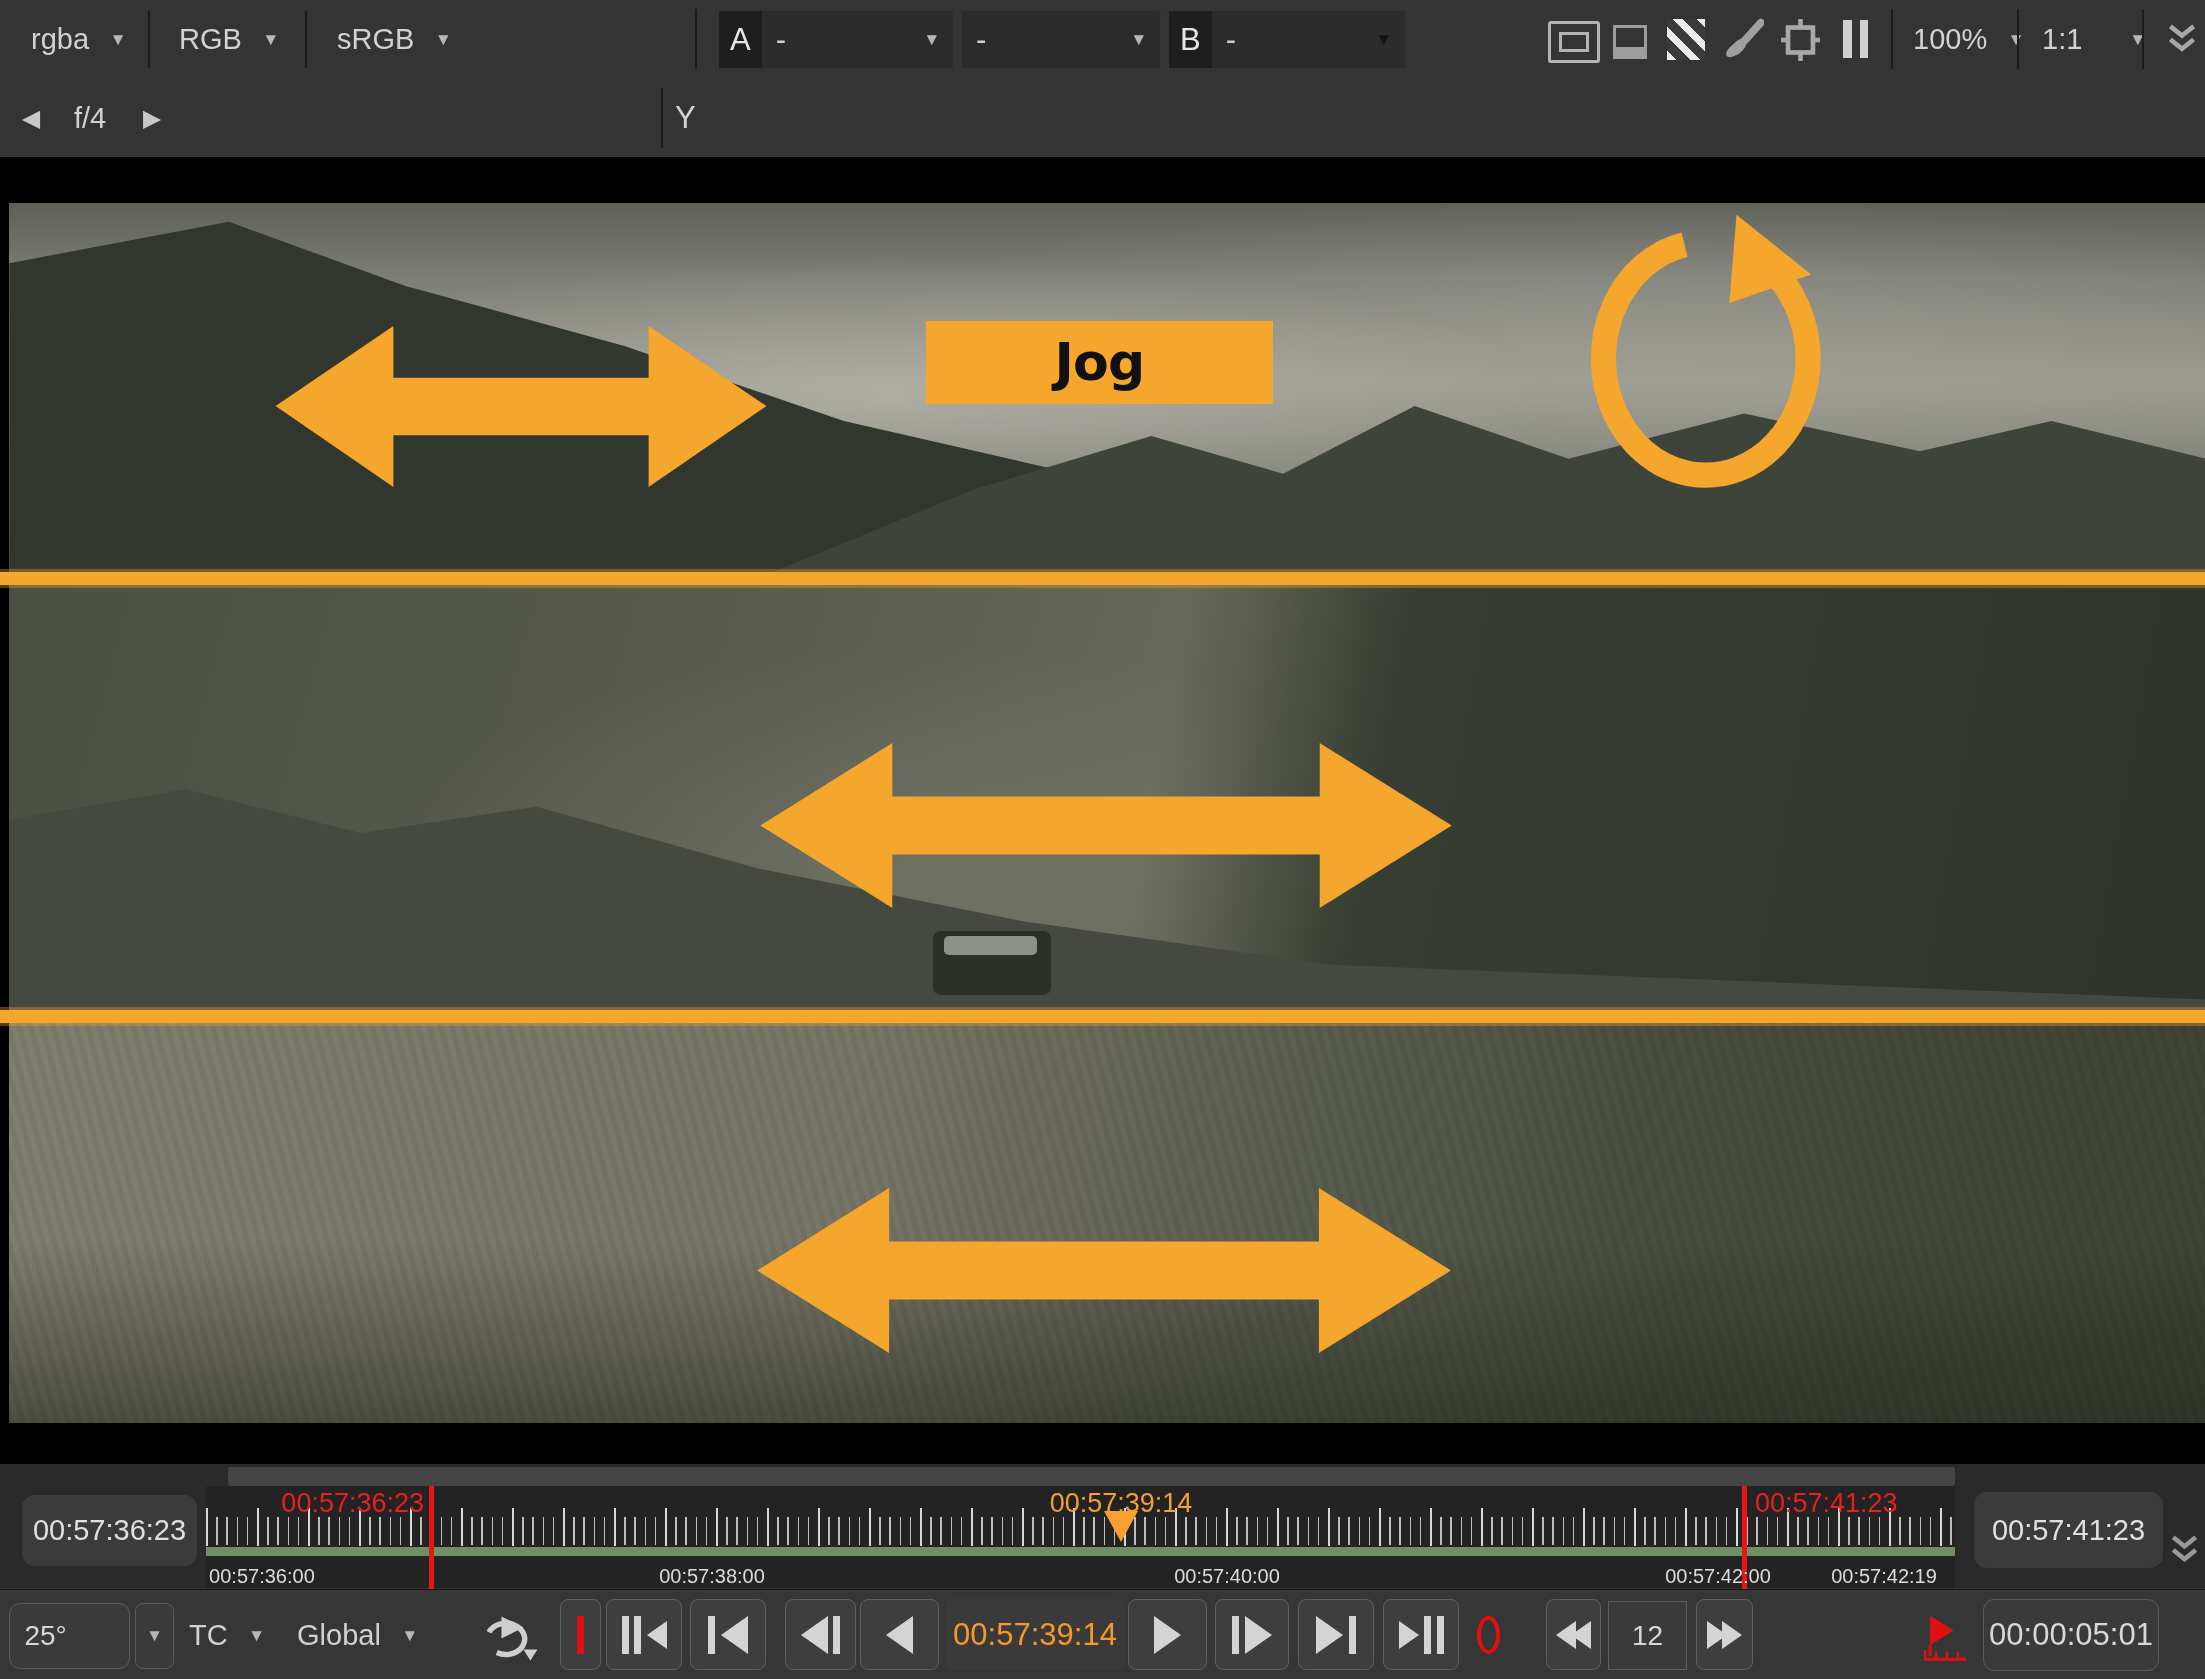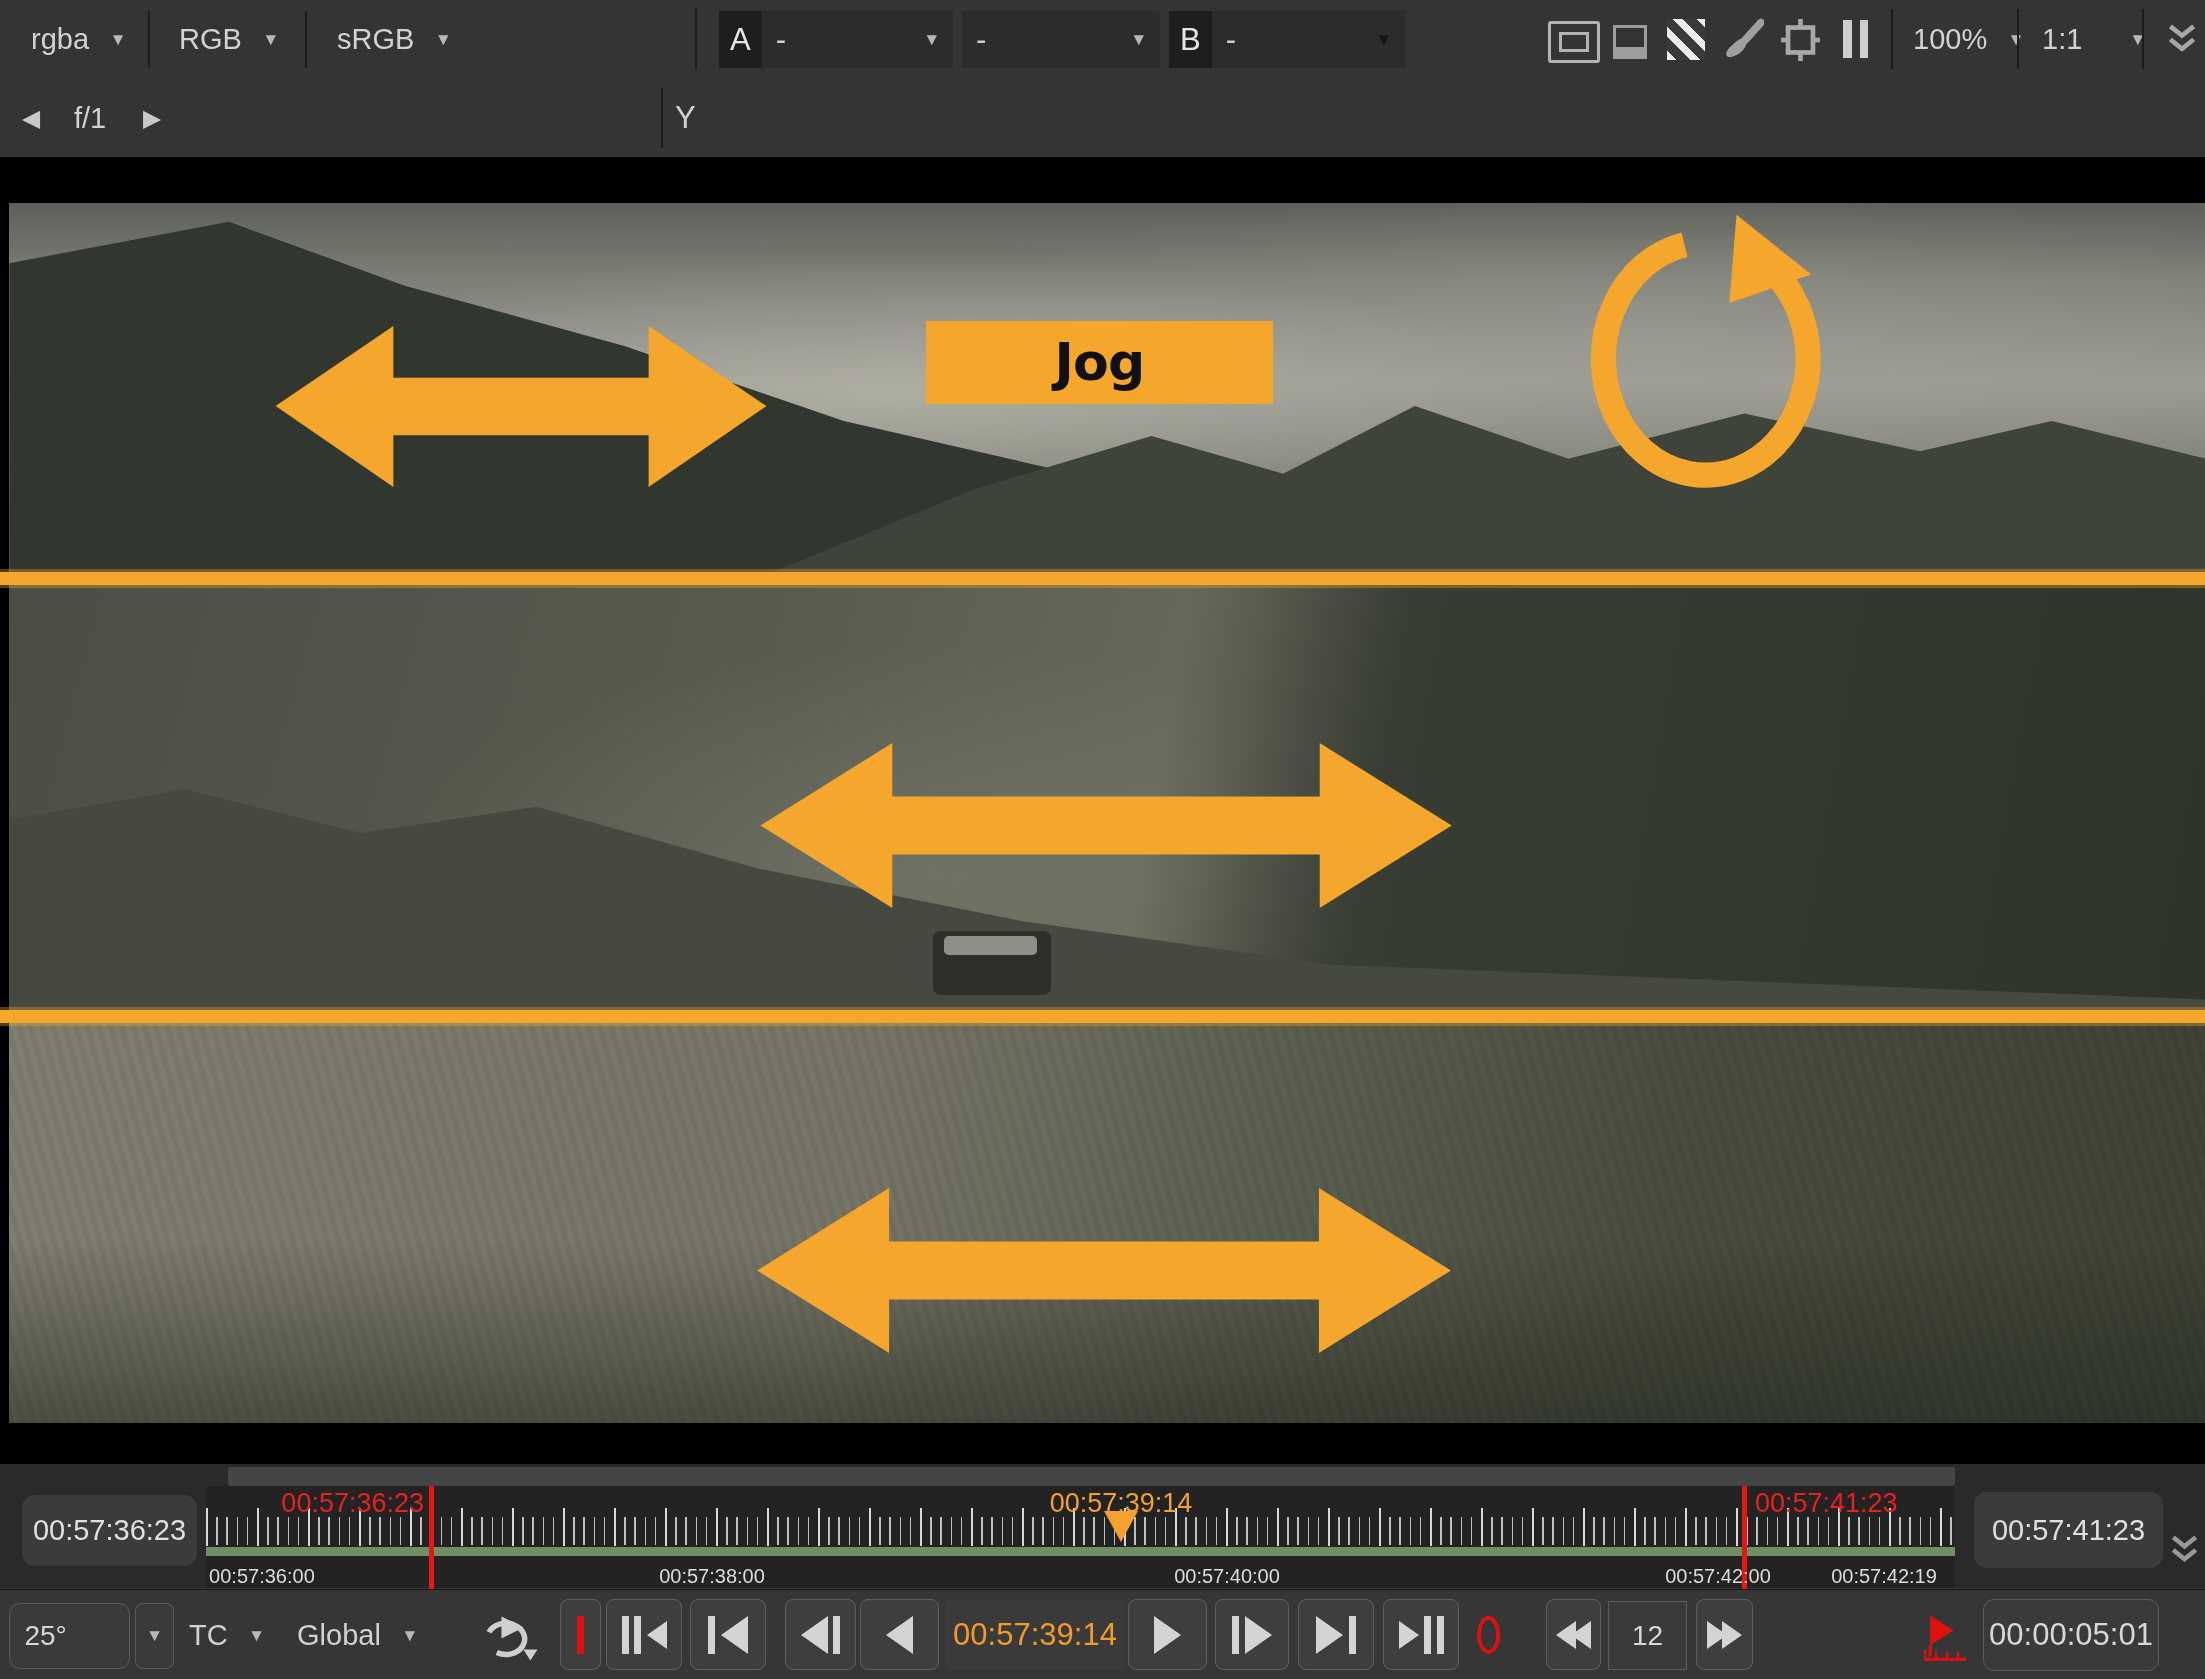--- a/index.html
+++ b/index.html
@@ -200,21 +200,21 @@
         <polyline points="3,20 18,32 33,20" fill="none" stroke="#a8a8a8" stroke-width="6"></polyline>
       </svg>
     </div>
   </div>
 
   <div id="row2" class="row">
     <div class="ddtext" style="left:22px;height:78px;">
         <span class="navtri">◀</span>
       </div>
     <div class="ddtext" style="left:74px;height:78px;">
-      <span>f/1</span>
+      <span>f/4</span>
     </div>
     <div class="ddtext" style="left:143px;height:78px;">
         <span class="navtri">▶</span>
       </div>
 
     <div class="numbox" style="left:169px;width:85px;">
       <span>1</span>
     </div>
     <div class="slider" style="left:270px;width:377px;">
       <div class="ticks"></div>

